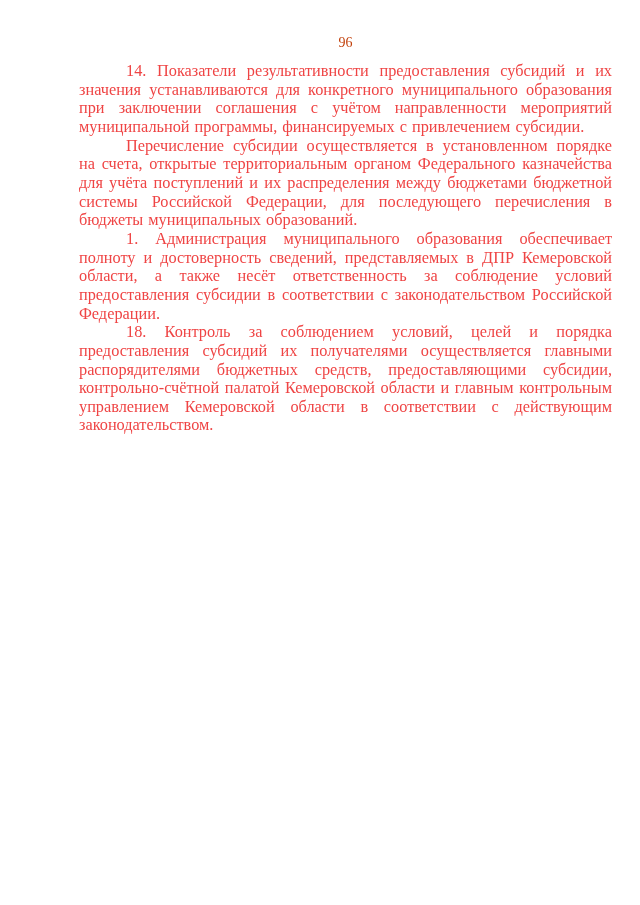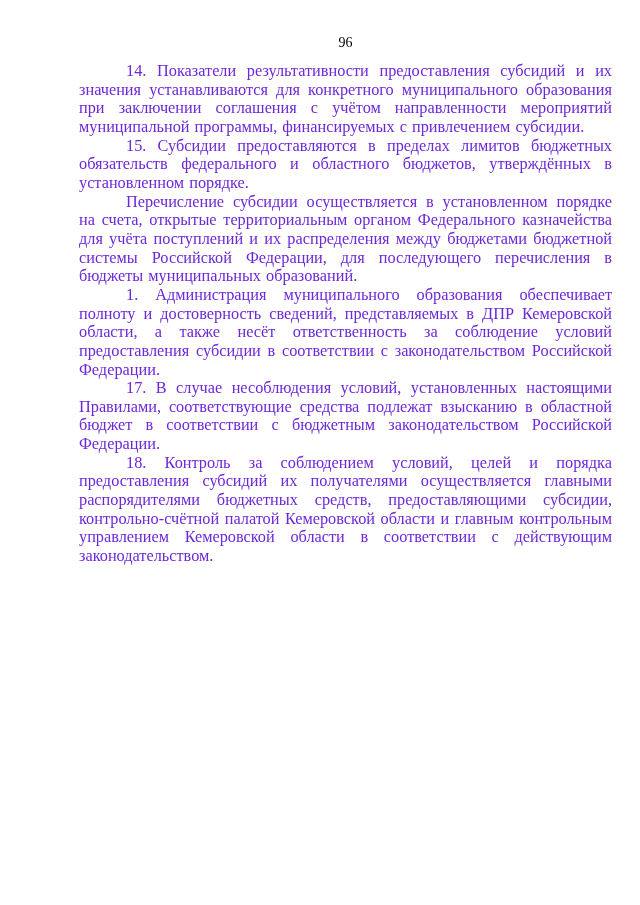--- a/index.html
+++ b/index.html
@@ -16,39 +16,37 @@
     padding: 36px 28px 0 79px;
     overflow: hidden;
     font-family: "Liberation Serif", "DejaVu Serif", serif;
     color: #1a1a1a;
   }
   .page-number {
     text-align: center;
     font-size: 14px;
     line-height: 1;
     margin: 0 0 12px 0;
-    color: #000000;
+    color: #c2410c;
   }
   .body-text p {
     margin: 0;
     font-size: 16.3px;
     line-height: 18.65px;
     text-align: justify;
     text-indent: 47px;
     word-spacing: 1px;
-    color: #6d28d9;
+    color: #ef4444;
   }
 </style>
 </head>
 <body>
 
 <div class="page">
   <div class="page-number">96</div>
 
   <div class="body-text">
     <p>14. Показатели результативности предоставления субсидий и их значения устанавливаются для конкретного муниципального образования при заключении соглашения с учётом направленности мероприятий муниципальной программы, финансируемых с привлечением субсидии.</p>
-    <p>15. Субсидии предоставляются в пределах лимитов бюджетных обязательств федерального и областного бюджетов, утверждённых в установленном порядке.</p>
     <p>Перечисление субсидии осуществляется в установленном порядке на счета, открытые территориальным органом Федерального казначейства для учёта поступлений и их распределения между бюджетами бюджетной системы Российской Федерации, для последующего перечисления в бюджеты муниципальных образований.</p>
     <p>1. Администрация муниципального образования обеспечивает полноту и достоверность сведений, представляемых в ДПР Кемеровской области, а также несёт ответственность за соблюдение условий предоставления субсидии в соответствии с законодательством Российской Федерации.</p>
-    <p>17. В случае несоблюдения условий, установленных настоящими Правилами, соответствующие средства подлежат взысканию в областной бюджет в соответствии с бюджетным законодательством Российской Федерации.</p>
     <p>18. Контроль за соблюдением условий, целей и порядка предоставления субсидий их получателями осуществляется главными распорядителями бюджетных средств, предоставляющими субсидии, контрольно-счётной палатой Кемеровской области и главным контрольным управлением Кемеровской области в соответствии с действующим законодательством.</p>
   </div>
 </div>
 
 </body></html>

